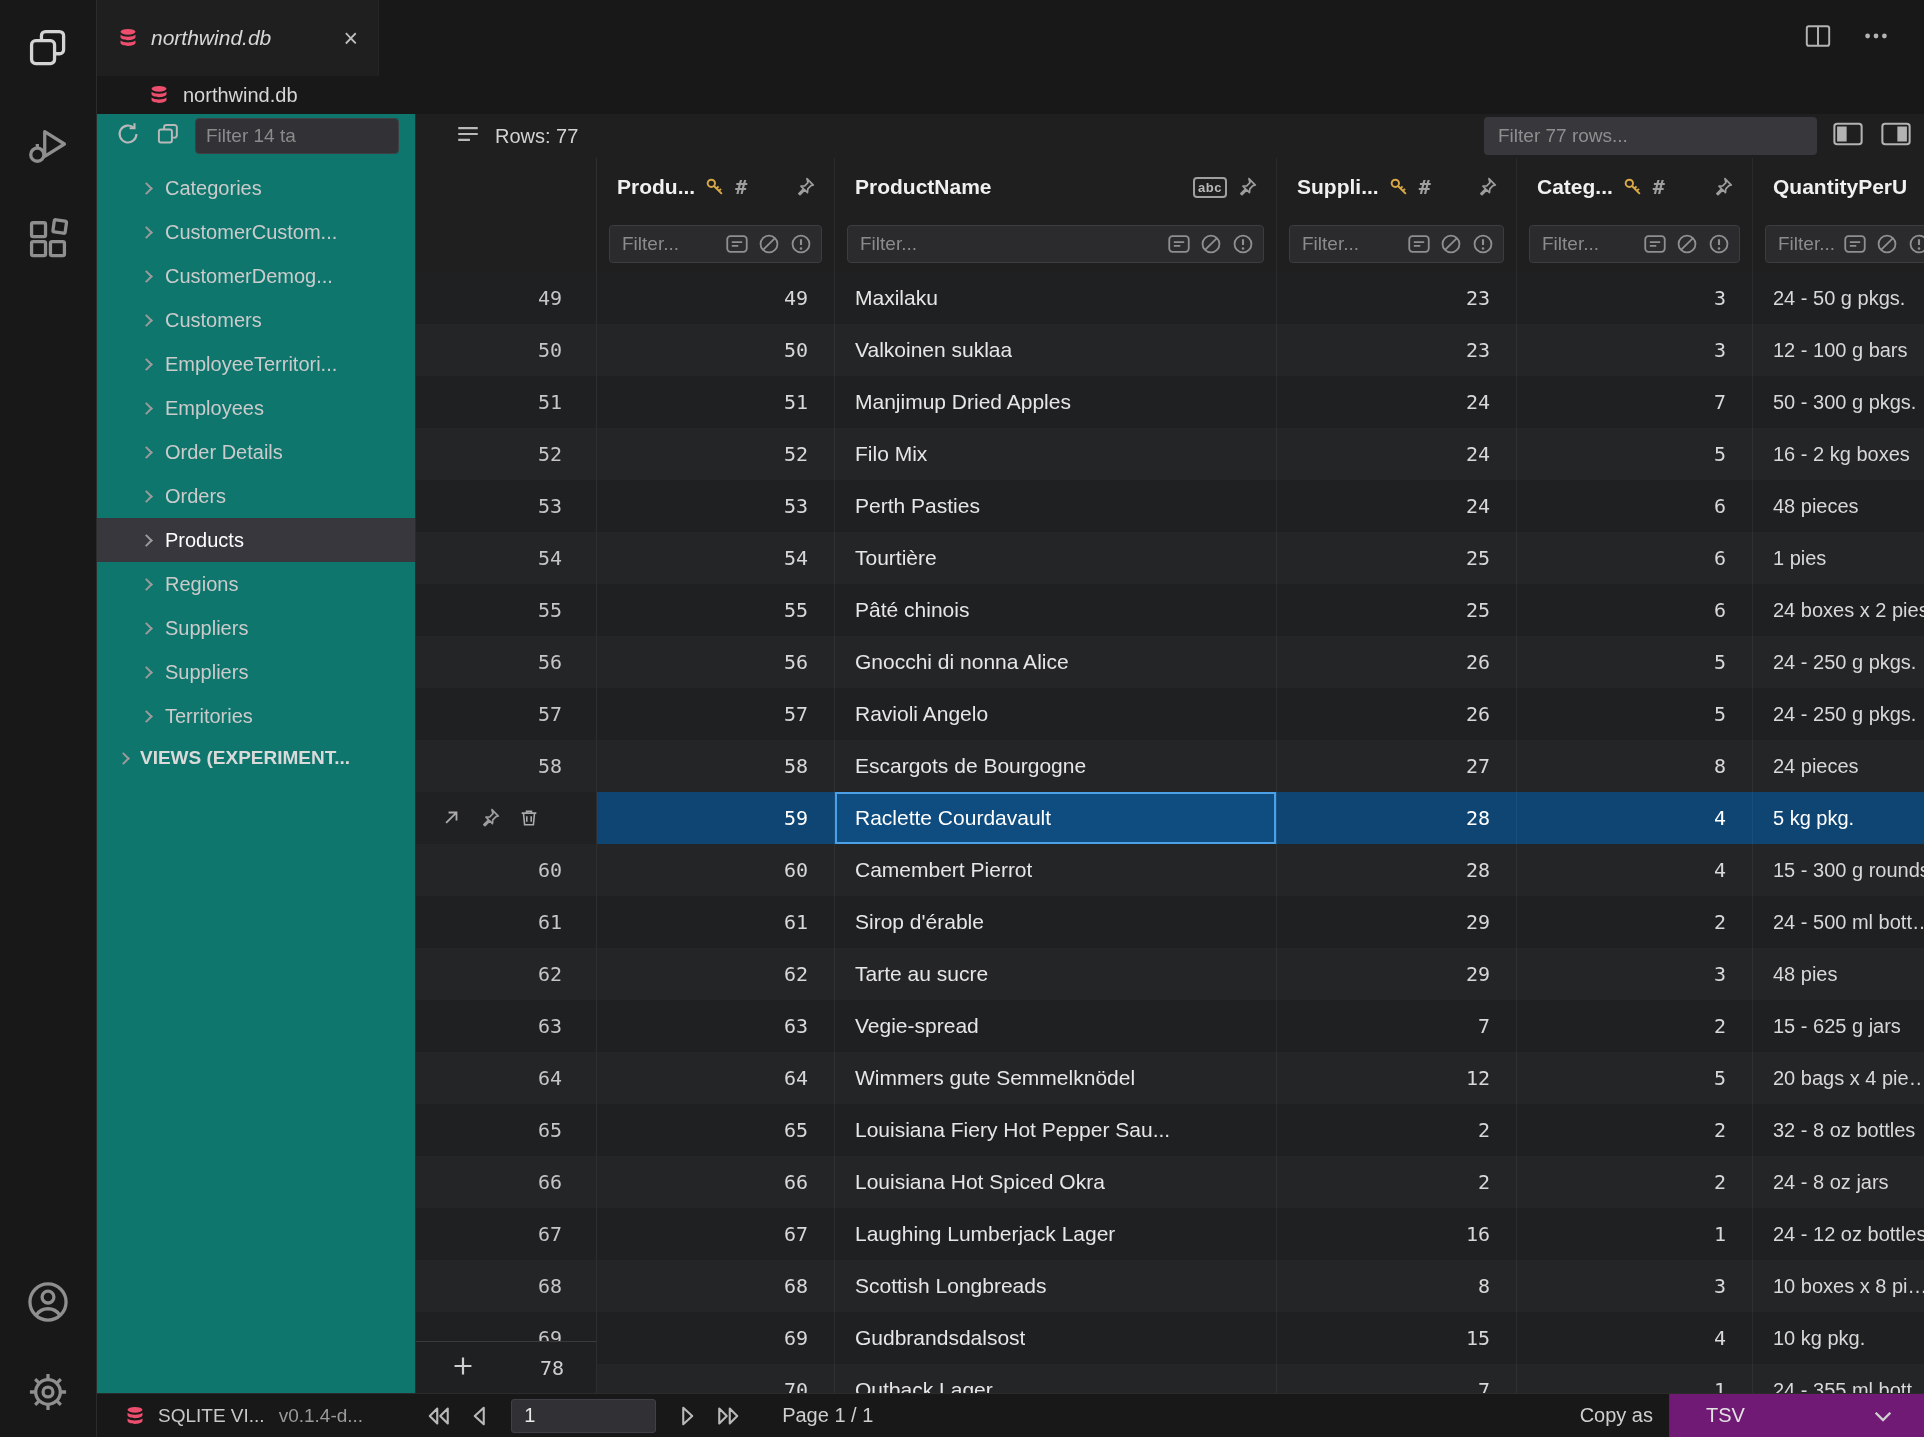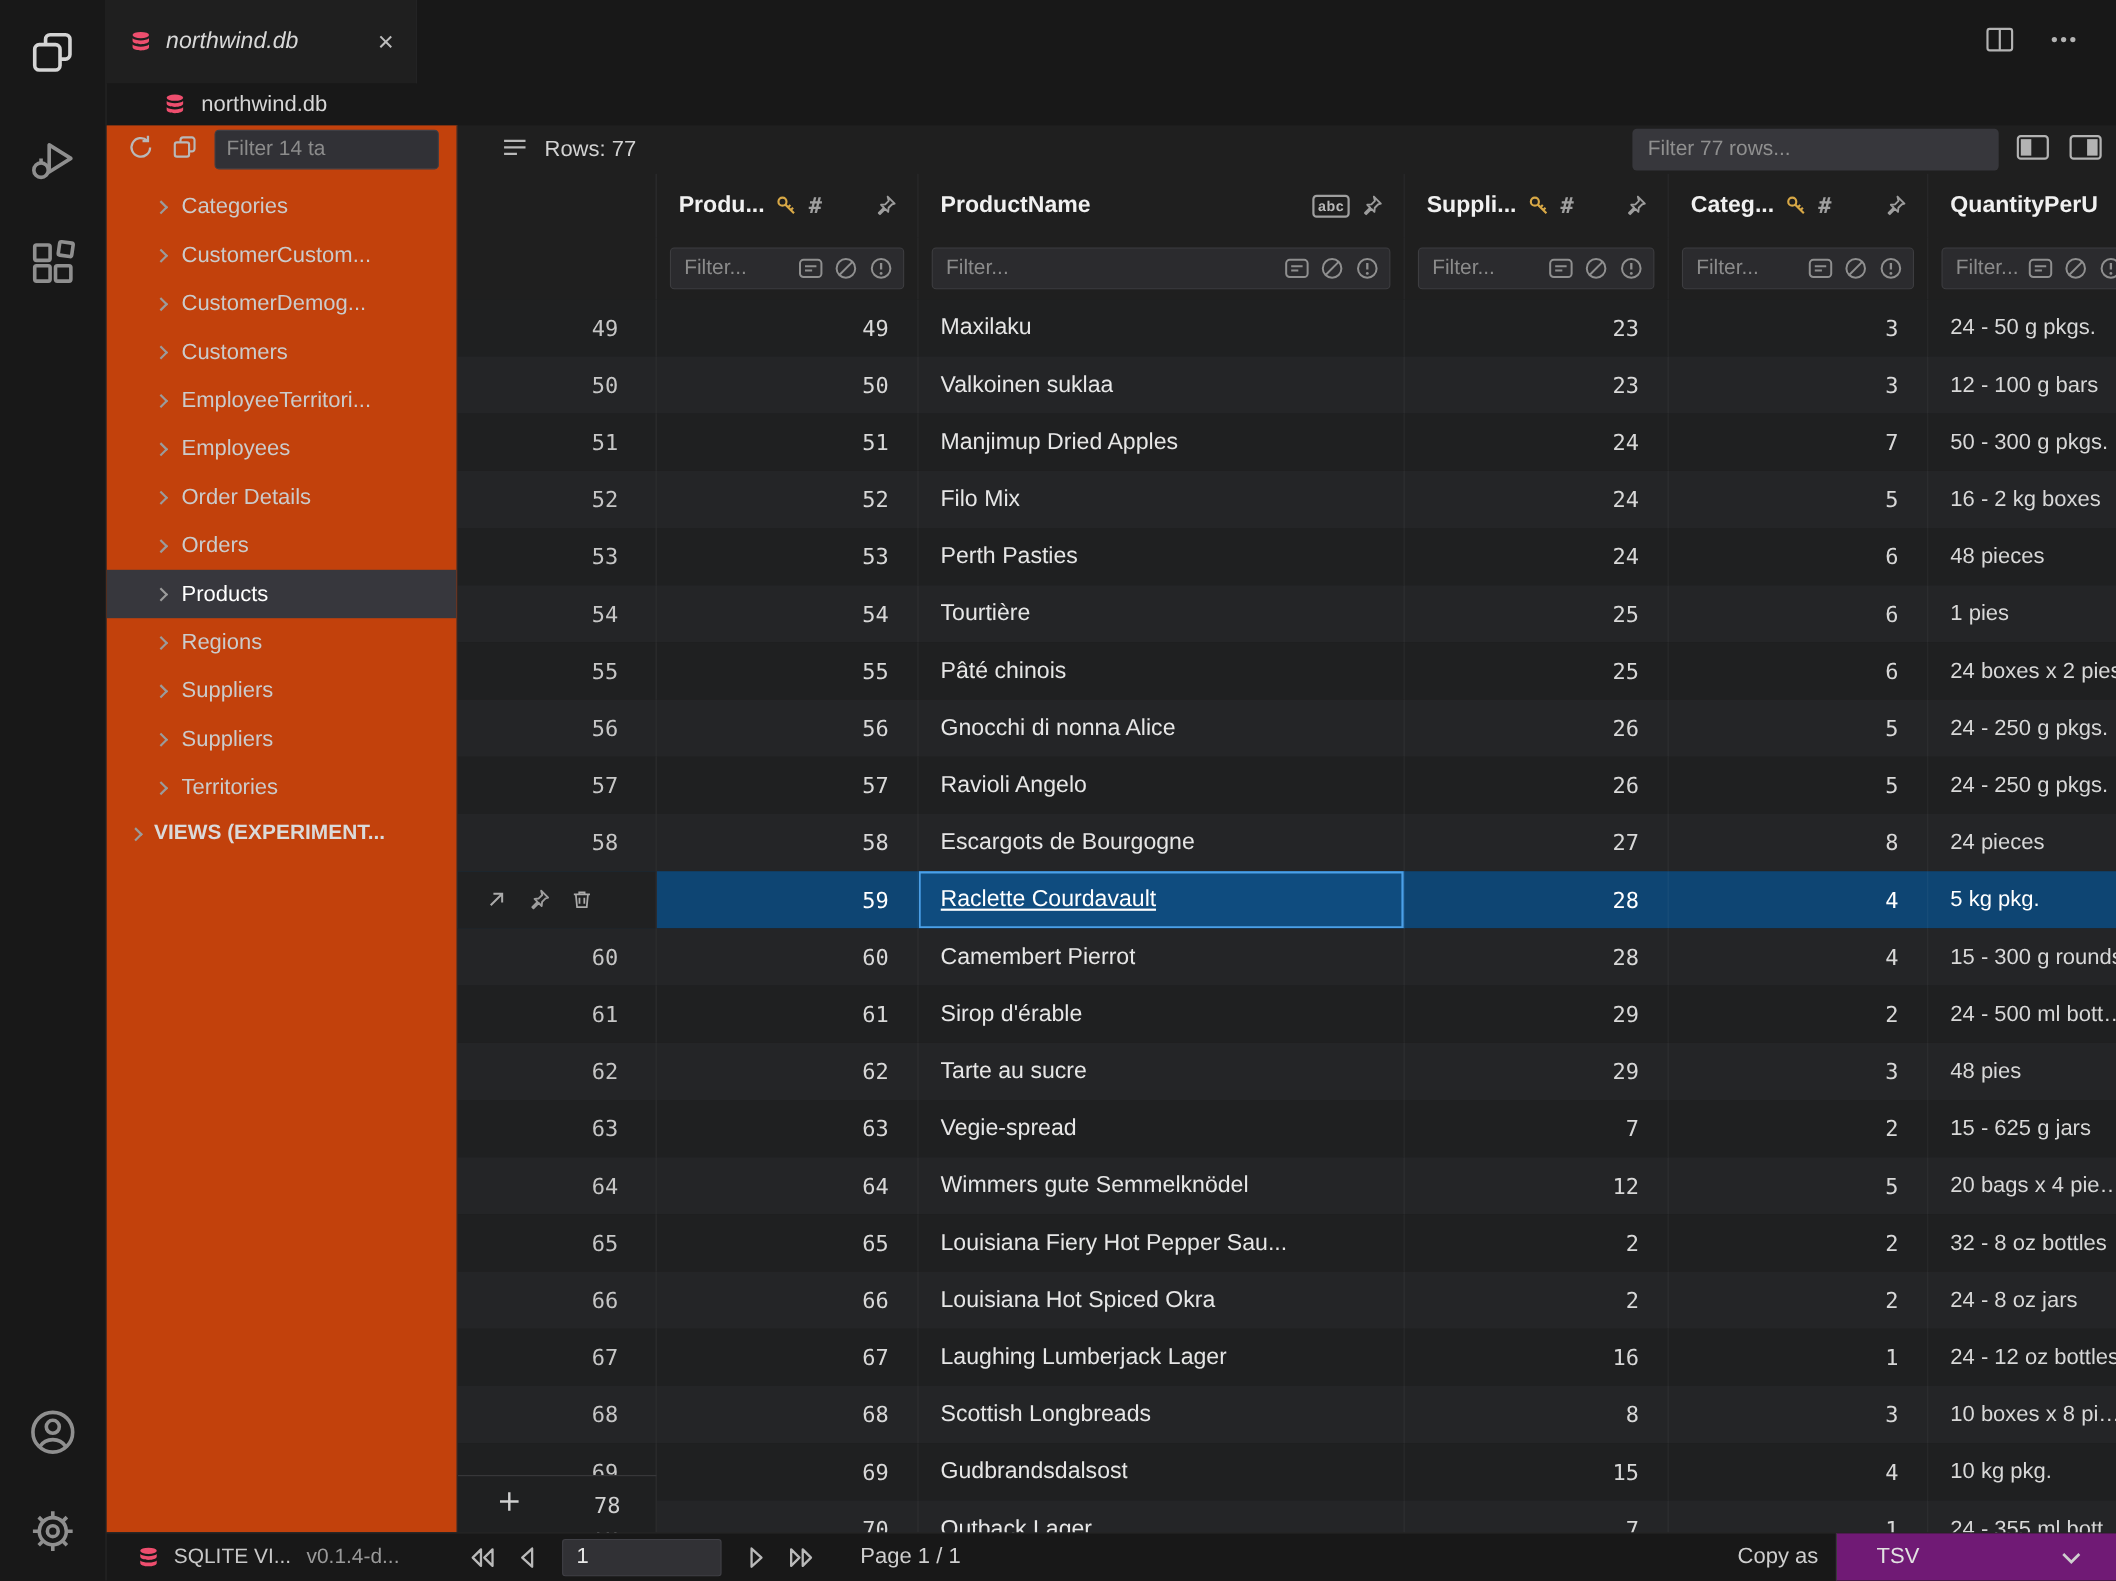--- a/index.html
+++ b/index.html
@@ -24,21 +24,21 @@
   .tab-close { margin-left:auto; color:#bdbdbd; font-size:25px; line-height:1; cursor:pointer; }
   .tab-actions { margin-left:auto; display:flex; align-items:center; gap:30px; padding-right:34px; }
 
   .title-row { height:38px; flex:0 0 38px; background:#181818; display:flex; align-items:center;
     padding-left:51px; gap:13px; }
   .title-text { font-size:20px; color:#d6d6d6; }
 
   .content { flex:1; display:flex; min-height:0; }
 
   
-  .sidebar { flex:0 0 319px; background:#c2410c; border-right:1px solid #2b2b2c;
+  .sidebar { flex:0 0 319px; background:#0f766e; border-right:1px solid #2b2b2c;
     display:flex; flex-direction:column; min-height:0; }
   .sb-toolbar { height:44px; flex:0 0 44px; display:flex; align-items:center; padding:0 16px 0 18px; gap:14px; }
   .sb-filter { flex:1; min-width:0; height:36px; background:#313136; border:1px solid #3f3f45; border-radius:4px;
     display:flex; align-items:center; padding:0 10px; color:#8b8b8b; font-size:19px; overflow:hidden; white-space:nowrap; cursor:text; }
   .tree { flex:1; overflow:hidden; padding-top:8px; }
   .sect { height:40px; display:flex; align-items:center; gap:12px; padding-left:22px;
     font-weight:bold; font-size:19px; color:#dadada; cursor:pointer; white-space:nowrap; overflow:hidden; }
   .titem { height:44px; display:flex; align-items:center; gap:14px; padding-left:45px;
     font-size:20px; color:#cbcbcb; cursor:pointer; }
   .titem.selected { background:#37373d; color:#fff; }
@@ -88,21 +88,21 @@
   .grid-rows .grow.selected { background:#0e4573; }
   .cell { display:flex; align-items:center; height:52px; border-right:1px solid rgba(255,255,255,.05);
     color:#d8d8d8; overflow:hidden; font-size:20px; cursor:cell; }
   .cell.num { font-family:"DejaVu Sans Mono","Liberation Mono",monospace; justify-content:flex-end; padding-right:26px; }
   .c-handle { font-family:"DejaVu Sans Mono","Liberation Mono",monospace; justify-content:flex-end;
     padding-right:34px; color:#c6c6c6; border-right:1px solid #2e2e30; }
   .grow.selected .c-handle { background:#202122; }
   .cell.w-name { padding:0 20px; font-size:21px; color:#e6e6e6; }
   .cell.w-qty { padding:0 20px; }
   .grow.selected .cell { color:#fff; }
-  .focus-cell { box-shadow:inset 0 0 0 2px #4ba0e8; background:#0f4c7f;text-decoration:underline; }
+  .focus-cell { box-shadow:inset 0 0 0 2px #4ba0e8; background:#0f4c7f; }
   .tx { white-space:nowrap; overflow:hidden; text-overflow:ellipsis; }
   .c-handle.actions { justify-content:flex-start; padding-left:24px; padding-right:0; gap:17px; }
 
   .add-row { position:absolute; left:0; bottom:0; width:181px; height:52px; background:#1f2021;
     border-top:1px solid #3a3a3c; border-right:1px solid #2e2e30; display:flex; align-items:center;
     padding:0 32px 0 34px; z-index:5; }
   .add-num { margin-left:auto; font-family:"DejaVu Sans Mono","Liberation Mono",monospace; font-size:20px; color:#cfcfcf; }
 
   
   .status { height:44px; flex:0 0 44px; background:#181818; border-top:1px solid #2b2b2c;

